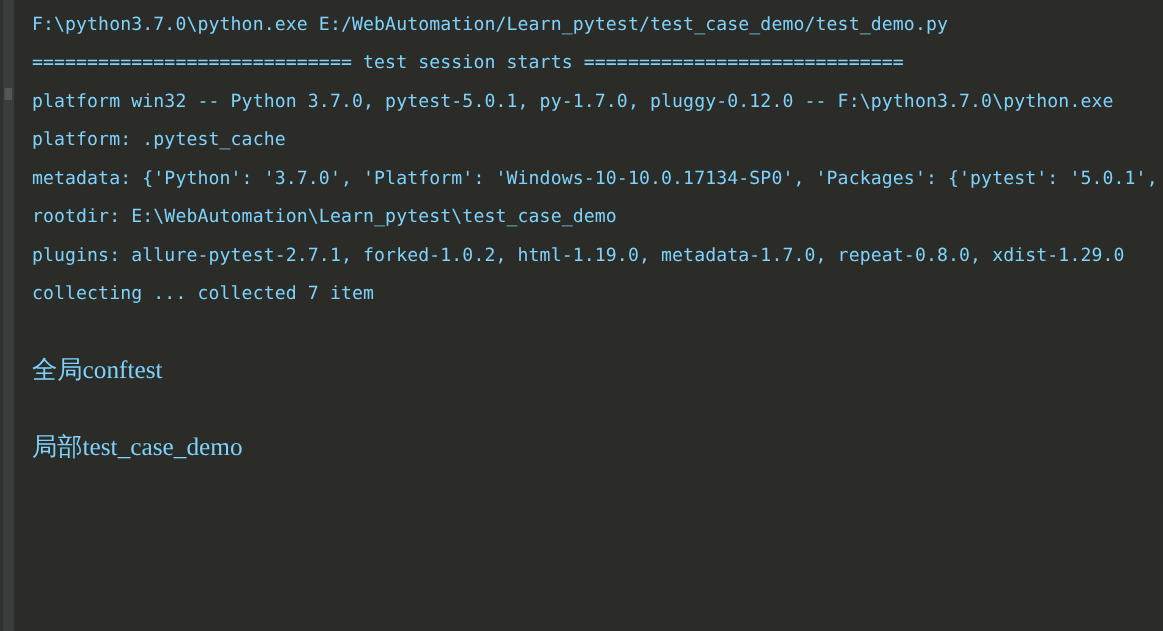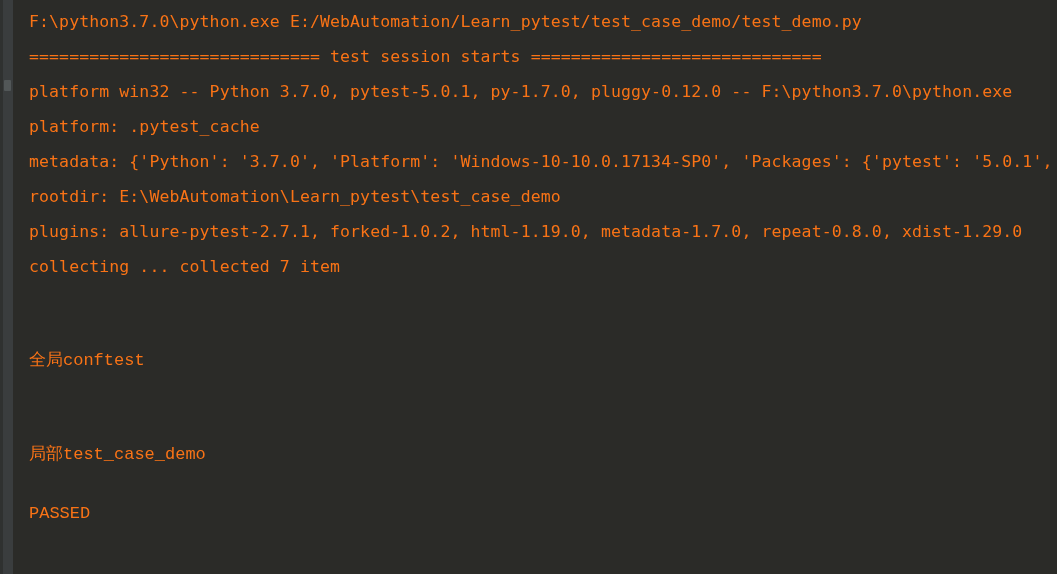--- a/index.html
+++ b/index.html
@@ -60,40 +60,39 @@
     background: #2b2b28;
     overflow: hidden;
     padding-top: 4px;
     box-sizing: border-box;
   }
 
   .line {
     height: 35px;
     line-height: 35px;
     white-space: pre;
-    color: #f97316;
+    color: #7dd3fc;
     font-size: 16.5px;
     letter-spacing: 0.1px;
     padding-left: 16px;
     box-sizing: border-box;
     overflow: hidden;
   }
 
   
   .line.mono {
     font-family: "DejaVu Sans Mono", "Liberation Mono", monospace;
     font-size: 16.5px;
   }
 
   
   .line.prop {
-    font-family: Liberation Mono, monospace;
-    font-size: 17px;
+    font-family: Liberation Serif, serif;
+    font-size: 23px;
     letter-spacing: 0px;
-    margin-top: 24px;
   }
 
   .line.blank {
     height: 35px;
   }
 </style>
 </head>
 <body>
 
 <div id="console-window">
@@ -111,17 +110,16 @@
       <div class="line mono">platform win32 -- Python 3.7.0, pytest-5.0.1, py-1.7.0, pluggy-0.12.0 -- F:\python3.7.0\python.exe</div>
       <div class="line mono">platform: .pytest_cache</div>
       <div class="line mono">metadata: {'Python': '3.7.0', 'Platform': 'Windows-10-10.0.17134-SP0', 'Packages': {'pytest': '5.0.1',</div>
       <div class="line mono">rootdir: E:\WebAutomation\Learn_pytest\test_case_demo</div>
       <div class="line mono">plugins: allure-pytest-2.7.1, forked-1.0.2, html-1.19.0, metadata-1.7.0, repeat-0.8.0, xdist-1.29.0</div>
       <div class="line mono">collecting ... collected 7 item</div>
       <div class="line blank"></div>
       <div class="line prop">全局conftest</div>
       <div class="line blank"></div>
       <div class="line prop">局部test_case_demo</div>
-      <div class="line prop">PASSED</div>
       <div class="line blank"></div>
     </div>
 
 </div>
 
 </body></html>

